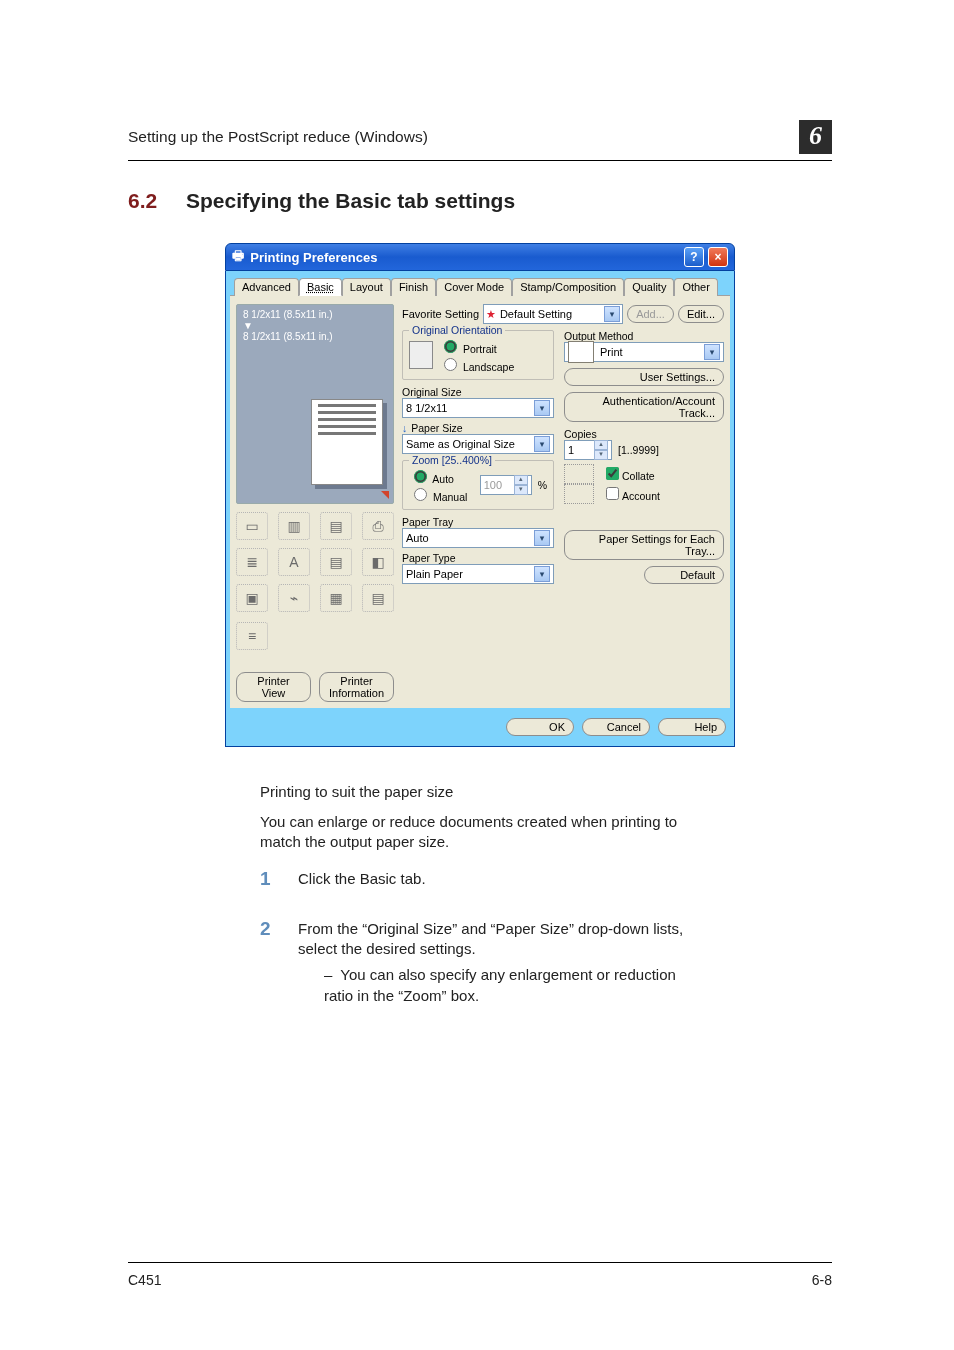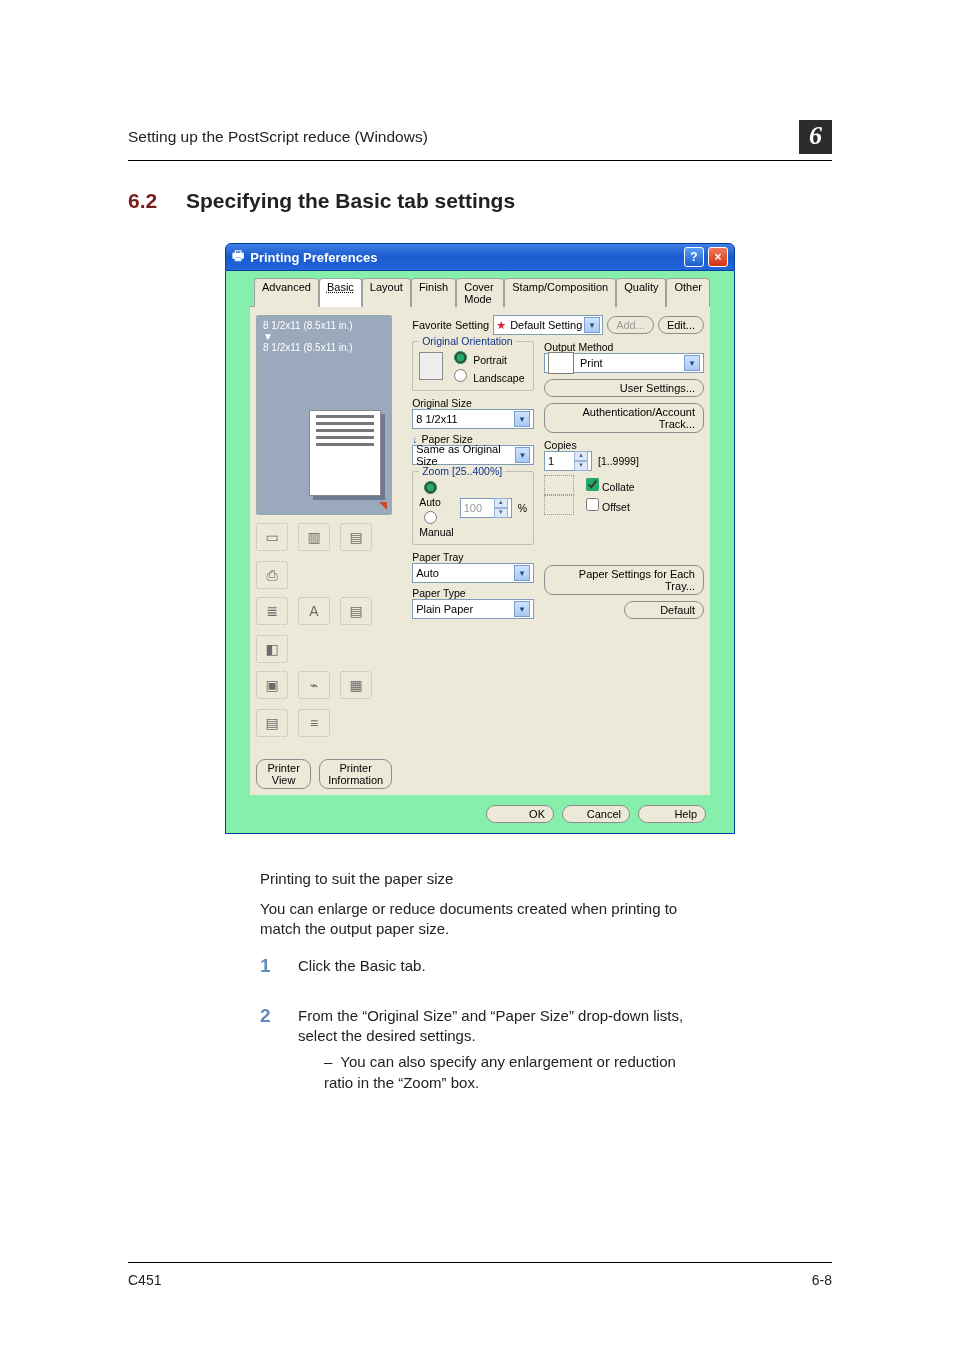--- a/index.html
+++ b/index.html
@@ -28,25 +28,25 @@
   .dash{margin-right:8px}
   .ftr{position:absolute;bottom:62px;left:128px;right:122px;display:flex;justify-content:space-between;align-items:center;font-size:14px}
   .ftrline{position:absolute;left:0;right:0;top:-10px;border-top:1px solid #000}
 
   
   .dlg{width:510px;margin:30px auto 20px;font-size:11px;color:#000;box-sizing:border-box}
   .titlebar{height:26px;background:linear-gradient(180deg,#3f7fe4 0%,#195bcf 50%,#2266db 100%);border:1px solid #0341a0;border-radius:6px 6px 0 0;color:#fff;display:flex;align-items:center;padding:0 6px;font-weight:bold;font-size:13px}
   .titlebar .spacer{flex:1}
   .tbtn{width:18px;height:18px;margin-left:4px;border:1px solid #fff;border-radius:3px;display:flex;align-items:center;justify-content:center;font-weight:bold;font-size:12px;color:#fff;background:linear-gradient(#5aa1f7,#1b5dcb)}
   .tbtn.close{background:linear-gradient(#f17a5a,#d13410)}
-  .dlgbody{background:#86efac;border:1px solid #0341a0;border-top:0;padding:6px 24px 10px}
+  .dlgbody{background:#7dd3fc;border:1px solid #0341a0;border-top:0;padding:6px 4px 10px}
   .tabs{display:flex;gap:0;border-bottom:1px solid #a0a0a0;padding-left:4px}
   .tab{background:#ece9d8;border:1px solid #a0a0a0;border-bottom:0;border-radius:4px 4px 0 0;padding:2px 7px;position:relative;top:1px}
   .tab.active{background:#fff;border-bottom:1px solid #fff;font-weight:normal;text-decoration:underline dotted}
-  .tabcontent{background:#ece9d8;border:0;padding:8px 6px 6px;display:flex;gap:20px}
+  .tabcontent{background:#ece9d8;border:0;padding:8px 6px 6px;display:flex;gap:8px}
 
   .leftcol{width:158px}
   .preview{height:190px;border:1px solid #9aa;background:#9ba9bc;border-radius:2px;position:relative;color:#fff;padding:4px 6px;font-size:10px}
   .preview .arrow{color:#fff}
   .preview .sheet{position:absolute;right:10px;bottom:18px;width:70px;height:84px;background:#fff;border:1px solid #888;box-shadow:4px 4px 0 #6d7a8f}
   .preview .sheet .tl{height:3px;margin:4px 6px;background:#777}
   .preview .redtri{position:absolute;right:4px;bottom:4px;width:0;height:0;border-left:8px solid transparent;border-top:8px solid #d2442b}
 
   .iconrow{display:flex;gap:10px;margin-top:8px;flex-wrap:wrap}
   .iconrow .mini{width:30px;height:26px;border:1px dotted #b5b5b5;border-radius:3px;display:flex;align-items:center;justify-content:center;font-size:14px;color:#6b6b6b;background:#ece9d8}
@@ -259,21 +259,21 @@
                         </span>
                       </div>
                     <span class="smalllabel">[1..9999]</span>
                   </div>
                   <div class="hrow" style="margin-top:4px">
                     <span class="collateicon"></span>
                     <label class="smalllabel"><input type="checkbox" checked="" class="chk" style=""><span>Collate</span></label>
                   </div>
                   <div class="hrow">
                     <span class="collateicon"></span>
-                    <label class="smalllabel"><input type="checkbox" class="chk" style=""><span>Offset</span></label>
+                    <label class="smalllabel"><input type="checkbox" class="chk" style=""><span>Account</span></label>
                   </div>
                 </div>
 
                 <div style="flex:1"></div>
                 <button class="xpbtn">Paper Settings for Each Tray...</button>
                 <button class="xpbtn right" style="width:80px">Default</button>
               </div>
             </div>
           </div>
         </div>

